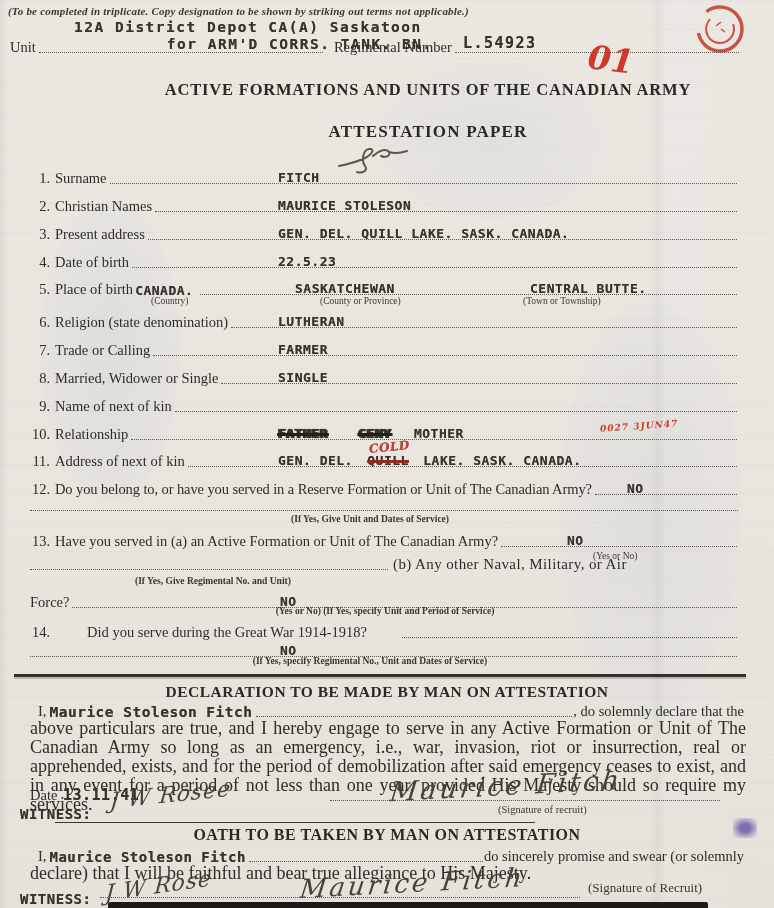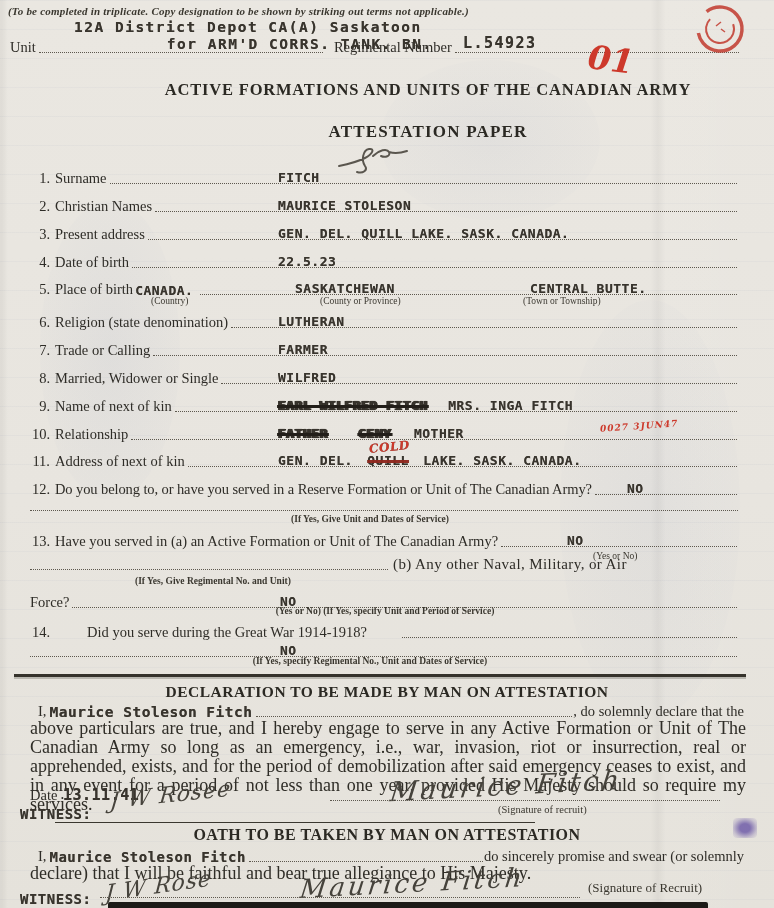--- a/index.html
+++ b/index.html
@@ -122,31 +122,27 @@
   <div class="qrow" style="top:340px;">
     <span class="qnum">7.</span>
     <span class="qlabel">Trade or Calling</span>
     <span class="leader"></span>
     <span class="val typed" style="left:254px;">FARMER</span>
   </div>
   <div class="qrow" style="top:368px;">
     <span class="qnum">8.</span>
     <span class="qlabel">Married, Widower or Single</span>
     <span class="leader"></span>
-    <span class="val typed" style="left:254px;">WILFRED</span>
+    <span class="val typed" style="left:254px;">SINGLE</span>
   </div>
 
   <div class="qrow" style="top:396px;">
     <span class="qnum">9.</span>
     <span class="qlabel">Name of next of kin</span>
     <span class="leader"></span>
-    <span class="val typed" style="left:254px;">
-      <span class="struck struck-heavy">EARL WILFRED FITCH</span>
-      <span style="margin-left:12px;">MRS. INGA FITCH</span>
-    </span>
   </div>
 
   <div class="qrow" style="top:424px;">
     <span class="qnum">10.</span>
     <span class="qlabel">Relationship</span>
     <span class="leader"></span>
     <span class="val typed" style="left:254px;">
       <span class="struck struck-heavy">FATHER</span>
       <span class="struck struck-heavy" style="margin-left:22px;">GENY</span>
       <span style="margin-left:14px;">MOTHER</span>

